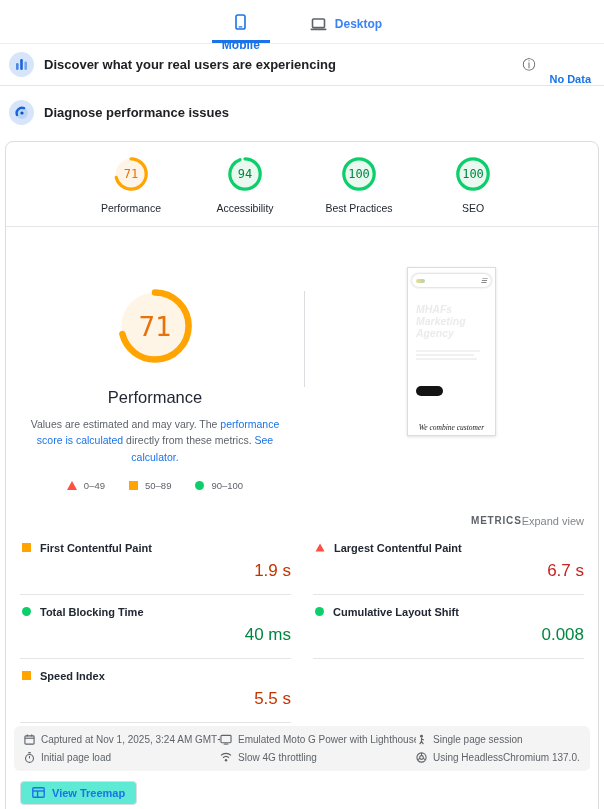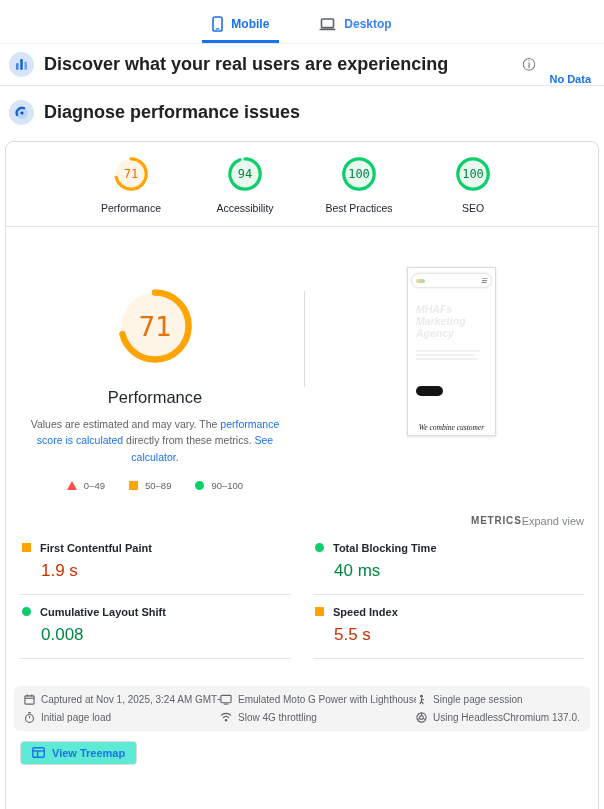--- a/index.html
+++ b/index.html
@@ -4,26 +4,26 @@
 <style>
   * { margin:0; padding:0; box-sizing:border-box; }
   html,body { background:#fff; }
   body {
     width:604px; height:809px; overflow:hidden; position:relative;
     font-family:"Liberation Sans", sans-serif; color:#202124;
   }
   
   .tabbar { display:flex; justify-content:center; gap:30px; padding-top:10px; border-bottom:1px solid #eceef0; height:44px; }
   .tab { display:flex; align-items:center; gap:8px; font-size:12px; font-weight:bold; color:#3b82f6; padding:4px 10px 9px; cursor:pointer; }
-  .tab.active { color:#1a73e8; border-bottom:3px solid #1a73e8; padding-bottom:6px; }
+  .tab.active { color:#1a73e8; border-bottom:3px solid #1a73e8; padding-bottom:6px;flex-direction:column; }
   
   .secrow { display:flex; align-items:center; height:42px; padding:0 9px; }
   .secrow.bordered { border-bottom:1px solid #e3e5e8; }
   .sec-icon { width:25px; height:25px; border-radius:50%; background:#d7e5fb; display:flex; align-items:center; justify-content:center; flex:0 0 auto; }
-  .sec-title { font-size:18px; font-weight:bold; color:#202124; margin-left:10px; }
+  .sec-title { font-size:13px; font-weight:bold; color:#202124; margin-left:10px; }
   .row-right { margin-left:auto; display:flex; align-items:center; gap:14px; }
   .info-glyph { font-size:13px; color:#50555c; font-style:normal; }
   .nodata { font-size:11px; font-weight:bold; color:#1a73e8; margin-right:4px; cursor:pointer;margin-top:28px; }
   .diagrow { padding:14px 9px 16px; display:flex; align-items:center; }
   
   .card { margin:0 5px; border:1px solid #dadce0; border-radius:8px; min-height:690px; background:#fff; }
   
   .gauges { display:flex; justify-content:center; gap:40px; padding:13px 0 12px; border-bottom:1px solid #e3e5e8; }
   .gaugecol { display:flex; flex-direction:column; align-items:center; width:74px; }
   .gauge { position:relative; width:38px; height:38px; }
@@ -57,21 +57,21 @@
   .ph-menu { font-size:7px; color:#666; line-height:1; }
   .ph-h1 { margin:16px 0 0 8px; font-size:10.5px; font-weight:bold; color:#ebebeb; line-height:1.15; text-align:left; }
   .ph-line { height:2px; background:#f1f1f1; margin:2px 8px 0; }
   .ph-btn { width:27px; height:10px; border-radius:5px; background:#141414; margin:26px 0 0 8px; }
   .ph-caption { margin-top:auto; padding:2px 0 3px; font-family:"Liberation Serif", serif; font-size:7.5px; color:#1c1c1c; text-align:center; background:#fff; }
   
   .metricshead { display:flex; justify-content:flex-end; align-items:center; padding:24px 14px 4px; }
   .metricshead .mh { font-size:10px; letter-spacing:.8px; color:#5f6368; font-weight:bold; }
   .expand { font-size:11px; color:#80868b; cursor:pointer; }
   .mgrid { display:grid; grid-template-columns:1fr 1fr; column-gap:22px; padding:0 14px; }
-  .mcell { border-bottom:1px solid #e3e5e8; padding:11px 0 13px 2px; }
+  .mcell { border-bottom:1px solid #e3e5e8; padding:11px 0 13px 2px;text-align:right; }
   .mcell.empty { border-bottom:none; }
   .mlabel { display:flex; align-items:center; gap:9px; font-size:11px; color:#212832; font-weight:bold; }
   .mvalue { margin:7px 0 0 19px; font-size:17px; }
   .val-average { color:#c33300; } .val-fail { color:#c7221f; } .val-pass { color:#018642; }
   .mk-sm.mk-triangle { transform:scale(.9); }
   
   .envbar { margin:3px 8px 0; background:#f4f4f4; border-radius:6px; padding:8px 10px; display:grid; grid-template-columns:196px 196px 1fr; grid-template-rows:auto auto; grid-auto-flow:column; row-gap:7px; }
   .envitem { display:flex; align-items:center; gap:6px; font-size:10px; color:#5f6368; white-space:nowrap; overflow:hidden; }
   .envitem svg { flex:0 0 auto; }
   .envitem .dotted { text-decoration:underline dotted; text-underline-offset:2px; }
@@ -233,20 +233,27 @@
   <div class="mgrid">
     <div class="mcell">
       <div class="mlabel">
           <span class="mk-square mk-sm"></span>
           <span>First Contentful Paint</span>
         </div>
       <div class="mvalue val-average">1.9 s</div>
     </div>
     <div class="mcell">
       <div class="mlabel">
+          <span class="mk-triangle mk-sm"></span>
+          <span>Largest Contentful Paint</span>
+        </div>
+      <div class="mvalue val-fail">6.7 s</div>
+    </div>
+    <div class="mcell">
+      <div class="mlabel">
           <span class="mk-circle mk-sm"></span>
           <span>Total Blocking Time</span>
         </div>
       <div class="mvalue val-pass">40 ms</div>
     </div>
     <div class="mcell">
       <div class="mlabel">
           <span class="mk-circle mk-sm"></span>
           <span>Cumulative Layout Shift</span>
         </div>

